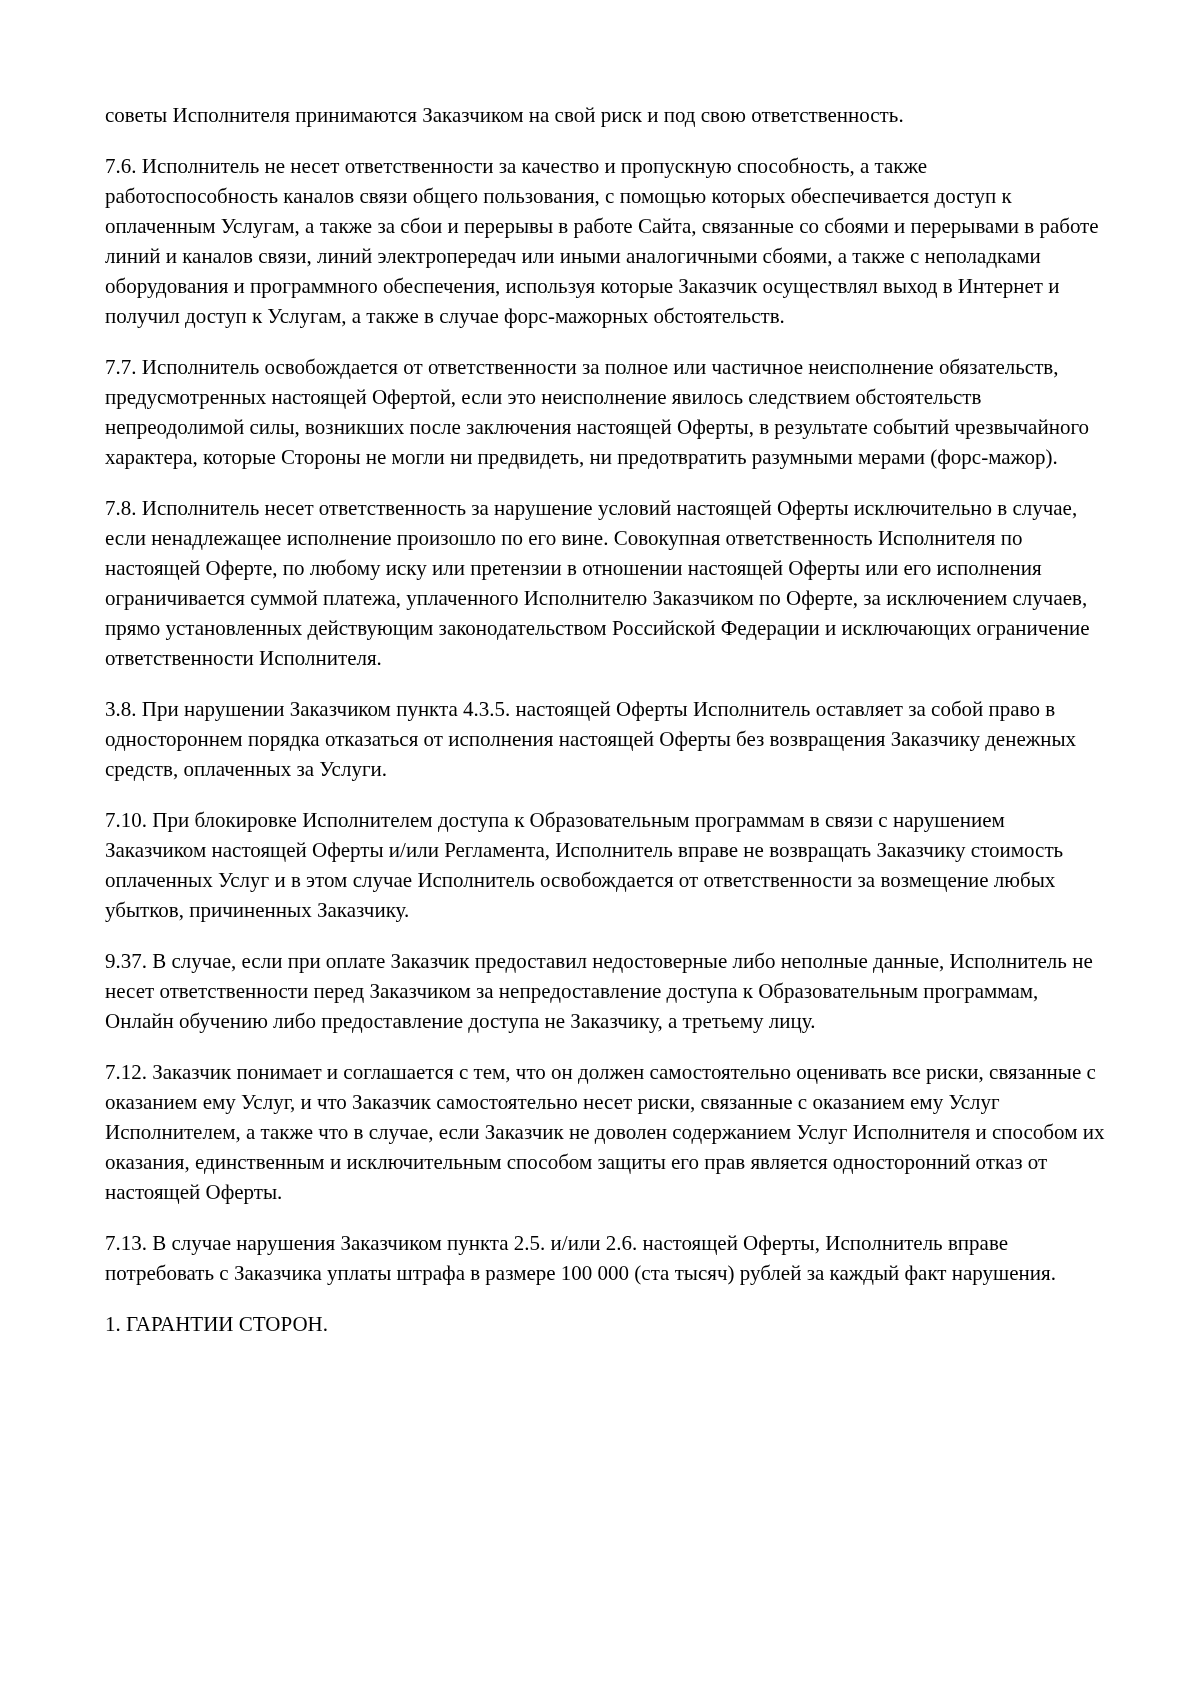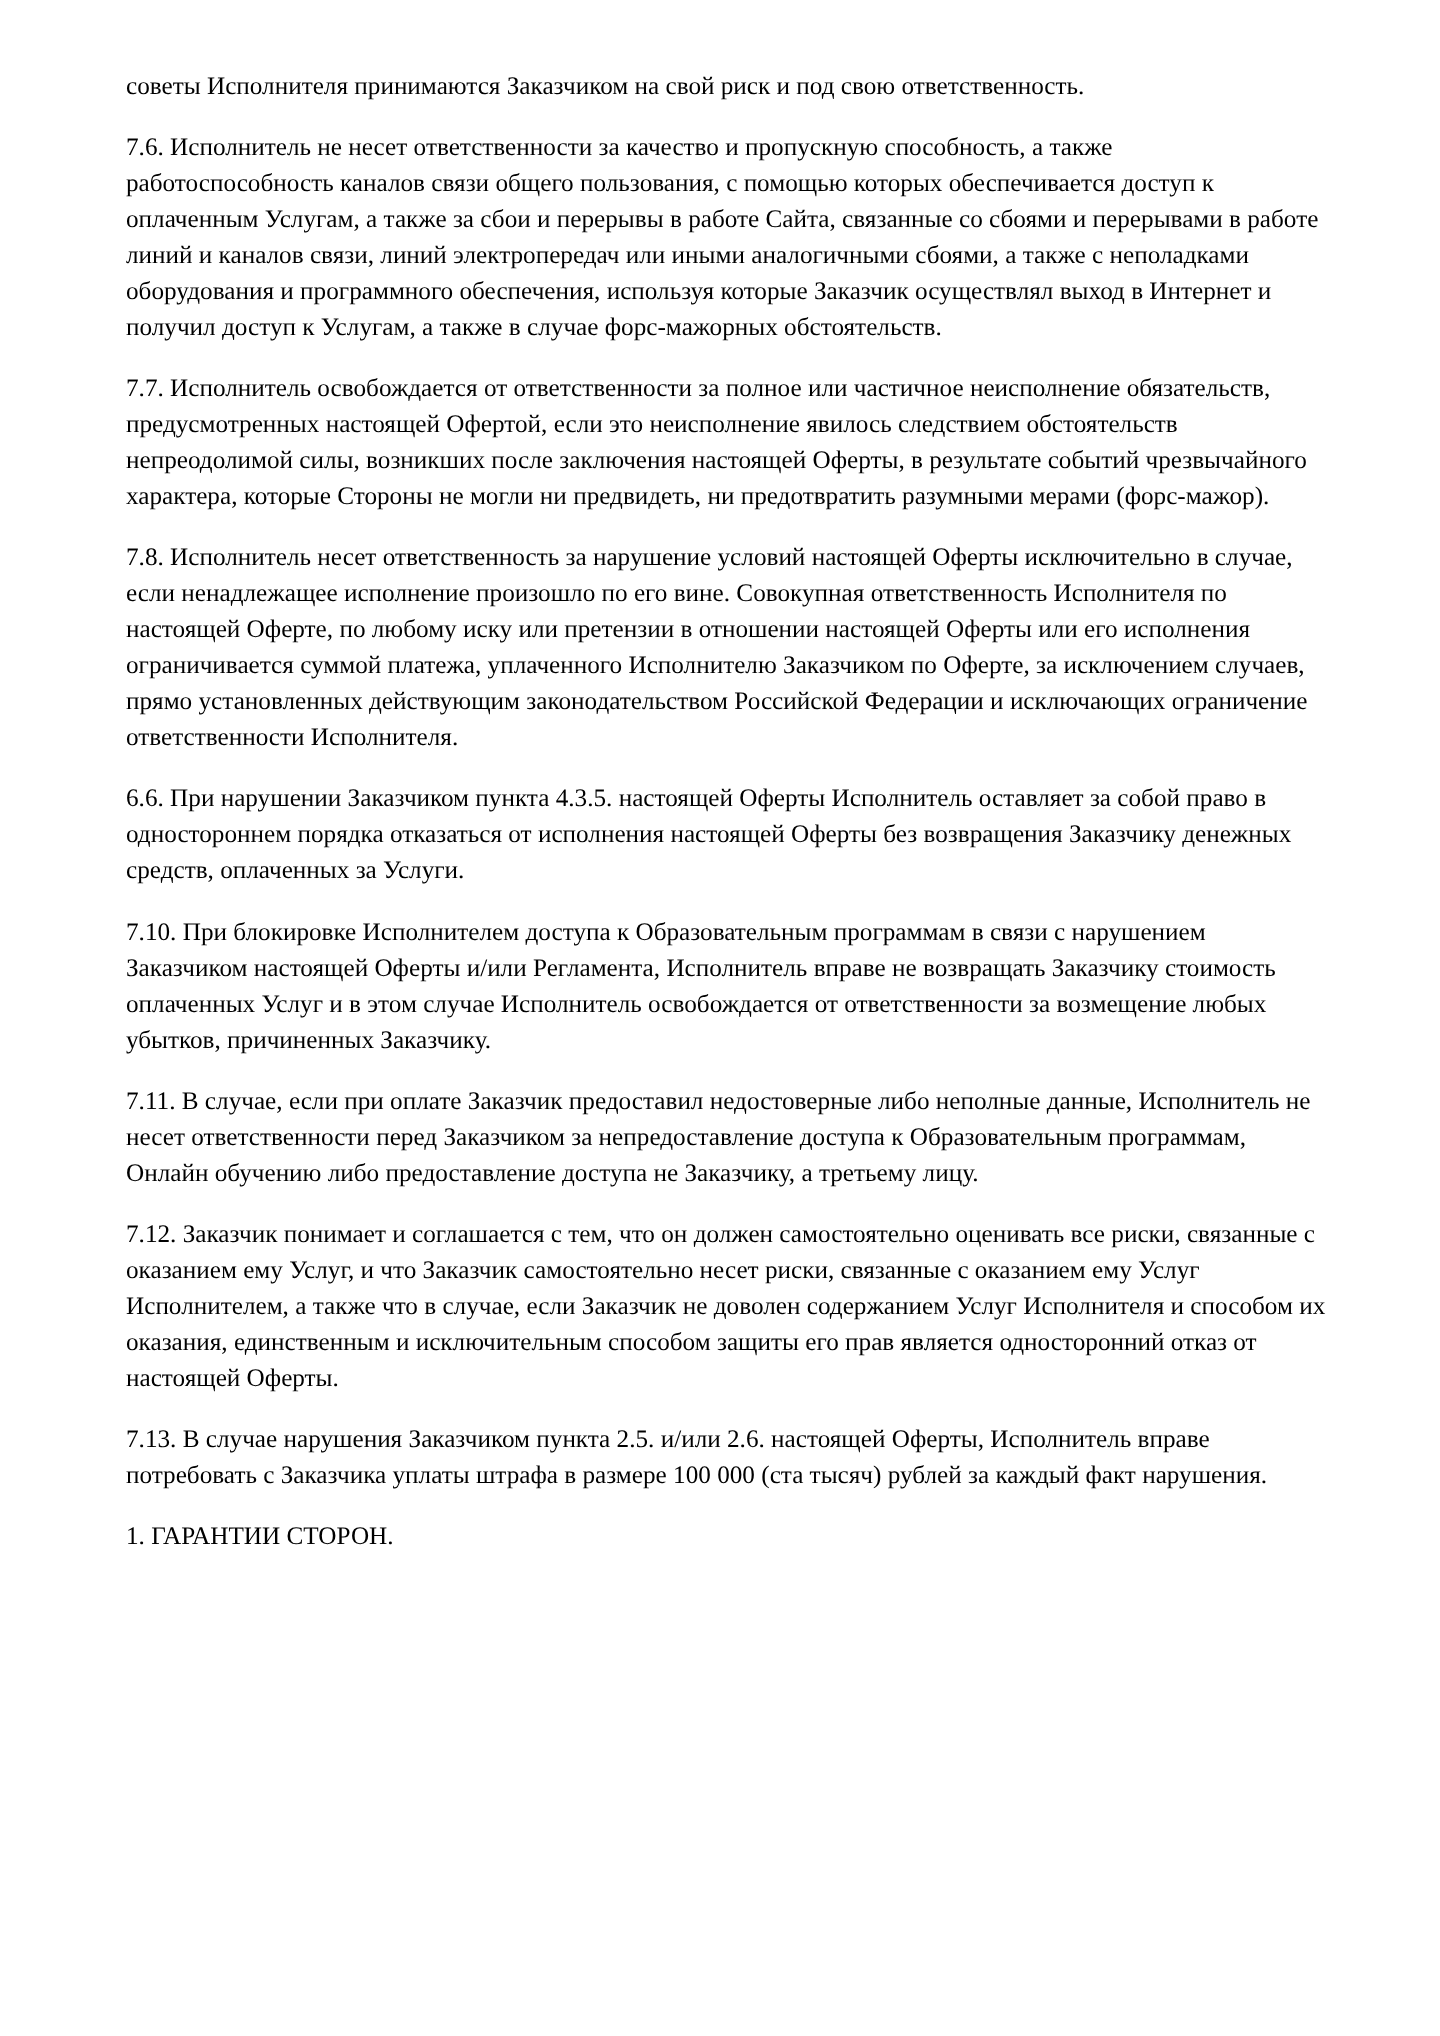--- a/index.html
+++ b/index.html
@@ -7,40 +7,40 @@
     padding: 0;
     background: #ffffff;
   }
   .page {
     position: relative;
     box-sizing: border-box;
     width: 1200px;
     height: 1697px;
     margin: 0 auto;
     background: #ffffff;
-    padding: 56px 95px 0 105px;
+    padding: 100px 95px 0 105px;
     font-family: "Liberation Serif", "DejaVu Serif", serif;
     font-size: 21px;
     line-height: 30px;
     color: #000000;
     overflow: hidden;
   }
   .para {
     margin: 0 0 21px 0;
     text-align: left;
     word-spacing: normal;
   }
 </style>
 </head>
 <body>
 
 <div class="page">
   <p class="para">советы Исполнителя принимаются Заказчиком на свой риск и под свою ответственность.</p>
   <p class="para">7.6. Исполнитель не несет ответственности за качество и пропускную способность, а также работоспособность каналов связи общего пользования, с помощью которых обеспечивается доступ к оплаченным Услугам, а также за сбои и перерывы в работе Сайта, связанные со сбоями и перерывами в работе линий и каналов связи, линий электропередач или иными аналогичными сбоями, а также с неполадками оборудования и программного обеспечения, используя которые Заказчик осуществлял выход в Интернет и получил доступ к Услугам, а также в случае форс-мажорных обстоятельств.</p>
   <p class="para">7.7. Исполнитель освобождается от ответственности за полное или частичное неисполнение обязательств, предусмотренных настоящей Офертой, если это неисполнение явилось следствием обстоятельств непреодолимой силы, возникших после заключения настоящей Оферты, в результате событий чрезвычайного характера, которые Стороны не могли ни предвидеть, ни предотвратить разумными мерами (форс-мажор).</p>
   <p class="para">7.8. Исполнитель несет ответственность за нарушение условий настоящей Оферты исключительно в случае, если ненадлежащее исполнение произошло по его вине. Совокупная ответственность Исполнителя по настоящей Оферте, по любому иску или претензии в отношении настоящей Оферты или его исполнения ограничивается суммой платежа, уплаченного Исполнителю Заказчиком по Оферте, за исключением случаев, прямо установленных действующим законодательством Российской Федерации и исключающих ограничение ответственности Исполнителя.</p>
-  <p class="para">6.6. При нарушении Заказчиком пункта 4.3.5. настоящей Оферты Исполнитель оставляет за собой право в одностороннем порядка отказаться от исполнения настоящей Оферты без возвращения Заказчику денежных средств, оплаченных за Услуги.</p>
+  <p class="para">3.8. При нарушении Заказчиком пункта 4.3.5. настоящей Оферты Исполнитель оставляет за собой право в одностороннем порядка отказаться от исполнения настоящей Оферты без возвращения Заказчику денежных средств, оплаченных за Услуги.</p>
   <p class="para">7.10. При блокировке Исполнителем доступа к Образовательным программам в связи с нарушением Заказчиком настоящей Оферты и/или Регламента, Исполнитель вправе не возвращать Заказчику стоимость оплаченных Услуг и в этом случае Исполнитель освобождается от ответственности за возмещение любых убытков, причиненных Заказчику.</p>
-  <p class="para">7.11. В случае, если при оплате Заказчик предоставил недостоверные либо неполные данные, Исполнитель не несет ответственности перед Заказчиком за непредоставление доступа к Образовательным программам, Онлайн обучению либо предоставление доступа не Заказчику, а третьему лицу.</p>
+  <p class="para">9.37. В случае, если при оплате Заказчик предоставил недостоверные либо неполные данные, Исполнитель не несет ответственности перед Заказчиком за непредоставление доступа к Образовательным программам, Онлайн обучению либо предоставление доступа не Заказчику, а третьему лицу.</p>
   <p class="para">7.12. Заказчик понимает и соглашается с тем, что он должен самостоятельно оценивать все риски, связанные с оказанием ему Услуг, и что Заказчик самостоятельно несет риски, связанные с оказанием ему Услуг Исполнителем, а также что в случае, если Заказчик не доволен содержанием Услуг Исполнителя и способом их оказания, единственным и исключительным способом защиты его прав является односторонний отказ от настоящей Оферты.</p>
   <p class="para">7.13. В случае нарушения Заказчиком пункта 2.5. и/или 2.6. настоящей Оферты, Исполнитель вправе потребовать с Заказчика уплаты штрафа в размере 100 000 (ста тысяч) рублей за каждый факт нарушения.</p>
   <p class="para">1. ГАРАНТИИ СТОРОН.</p>
 </div>
 
 </body></html>

